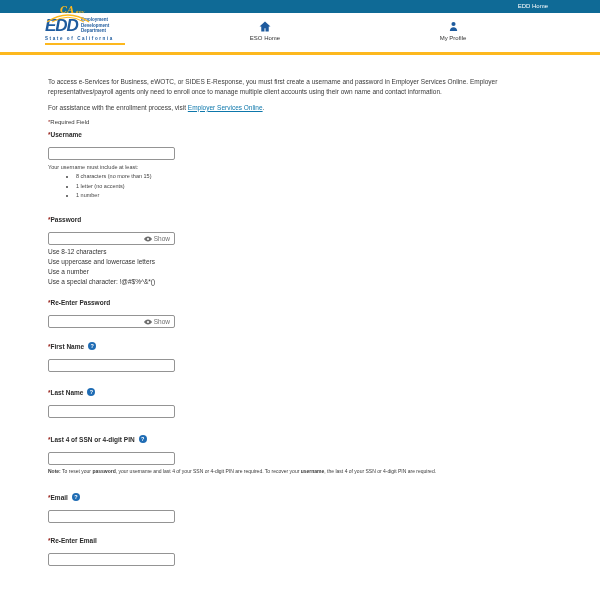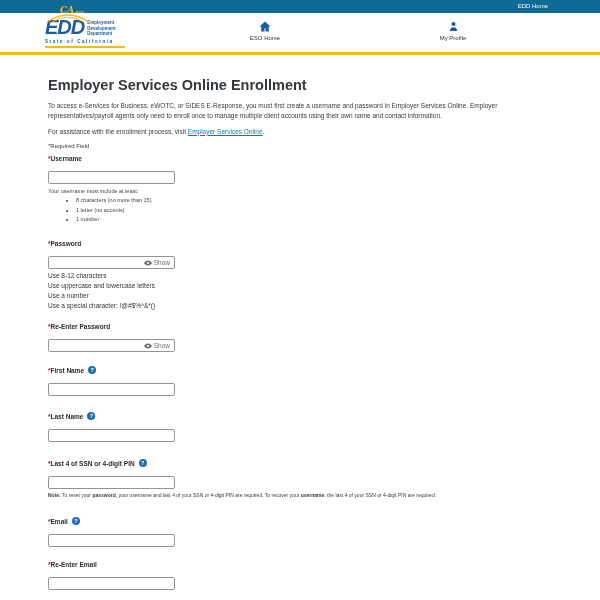--- a/index.html
+++ b/index.html
@@ -33,21 +33,21 @@
   .header {
     position: relative;
     height: 42px;
     background: #ffffff;
     border-bottom: 3px solid #FDB81E;
   }
   .edd-logo { position: absolute; left: 45px; top: 4px; width: 80px; cursor: pointer; }
   .edd-swoosh { position: absolute; left: 0; top: -3px; }
   .edd-row { display: flex; align-items: flex-end; gap: 3px; }
   .edd-acronym {
-    font-size: 20px; font-weight: bold; font-style: italic;
+    font-size: 17px; font-weight: bold; font-style: italic;
     color: #1E5B9E; line-height: 1; letter-spacing: -1px;
   }
   .edd-lines { display: flex; flex-direction: column; }
   .edd-lines span {
     font-size: 4.5px; font-weight: bold; color: #1E5B9E; line-height: 1.25;
   }
   .edd-state {
     margin-top: 2px;
     font-size: 4.5px; font-weight: bold; color: #1E5B9E;
     letter-spacing: 1.6px; white-space: nowrap;
@@ -154,21 +154,20 @@
   <a class="nav-item nav-profile">
     <svg width="11" height="11" viewBox="0 0 24 24">
       <circle cx="12" cy="6.5" r="4.5" fill="#1E5B9E"></circle>
       <path d="M4 22c0-5 3.5-8.5 8-8.5s8 3.5 8 8.5z" fill="#1E5B9E"></path>
     </svg>
     <span class="nav-label">My Profile</span>
   </a>
 </div>
 
 <div class="content">
-  <h1 class="page-title">Employer Services Online Enrollment</h1>
 
   <p class="intro">To access e-Services for Business, eWOTC, or SIDES E-Response, you must first create a username and password in Employer Services Online. Employer representatives/payroll agents only need to enroll once to manage multiple client accounts using their own name and contact information.</p>
 
   <p class="assist"><span>For assistance with the enrollment process, visit </span><a>Employer Services Online</a><span>.</span></p>
 
   <div class="required-field"><span class="req">*</span><span>Required Field</span></div>
 
   <div class="group" style="margin-bottom:18px">
     <label class="lbl">
         <span><span class="req">*</span><span>Username</span></span>

